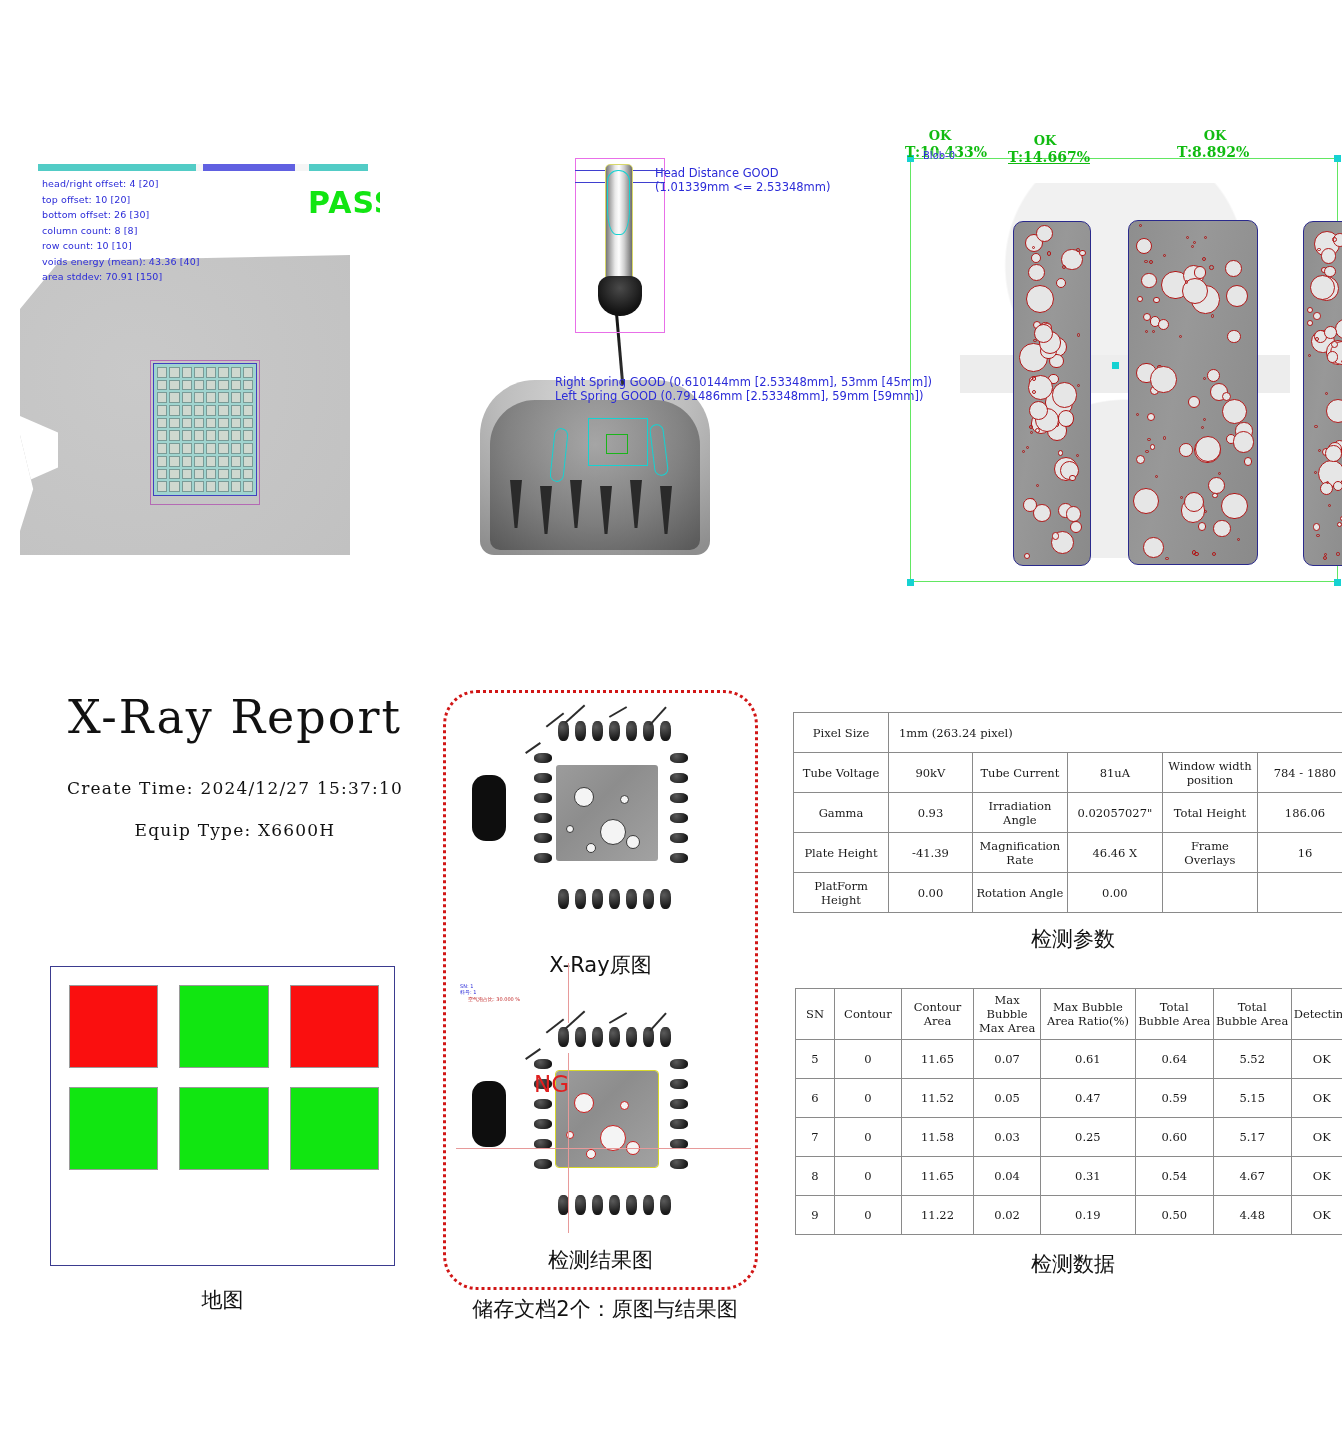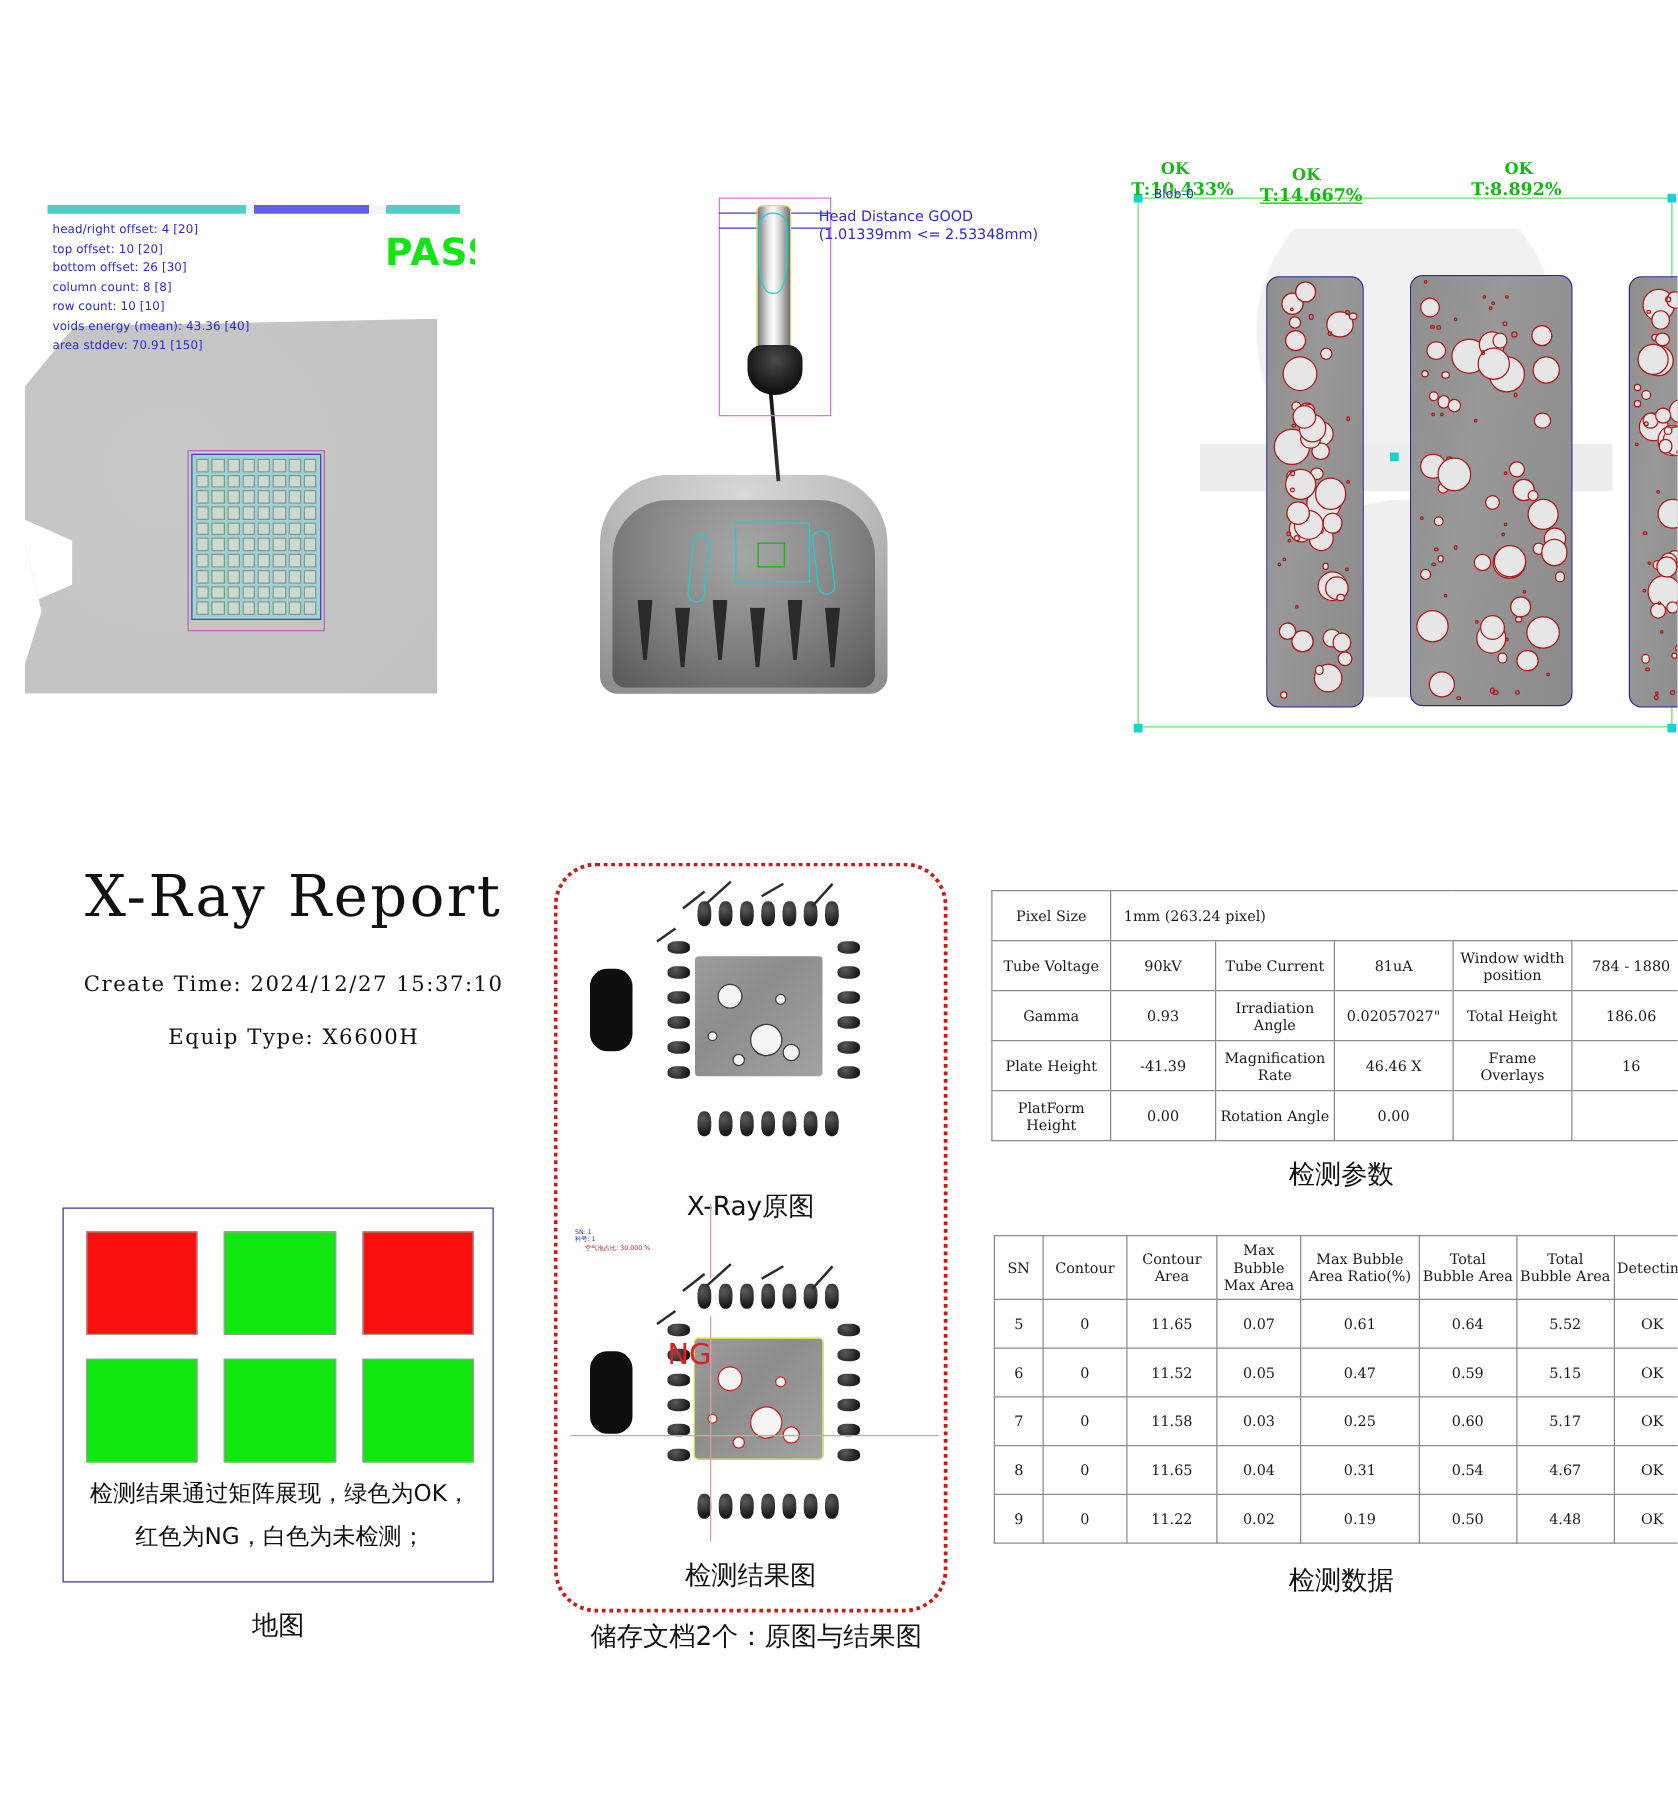--- a/index.html
+++ b/index.html
@@ -371,20 +371,22 @@
   <div class="sp-spring-r"></div>
   <div class="sp-wire"></div>
   <div class="sp-probe-outer"></div>
   <div class="sp-probe-line1"></div>
   <div class="sp-probe-line2"></div>
   <div class="sp-needle"></div>
   <div class="sp-needle-tip"></div>
   <div class="sp-collar"></div>
   <div class="sp-txt" id="sp-head-txt">Head Distance GOOD
 (1.01339mm &lt;= 2.53348mm)</div>
+  <div class="sp-txt" id="sp-spring-txt">Right Spring GOOD (0.610144mm [2.53348mm], 53mm [45mm])
+Left Spring GOOD (0.791486mm [2.53348mm], 59mm [59mm])</div>
 </div>
 
 <div class="abs" id="panel-void">
   <div class="void-bg"></div>
   <div class="void-frame"></div>
   <div class="void-handle" style="left:2px;  top:27px;"></div>
   <div class="void-handle" style="left:429px;top:27px;"></div>
   <div class="void-handle" style="left:2px;  top:451px;"></div>
   <div class="void-handle" style="left:429px;top:451px;"></div>
   <div class="void-handle" style="left:207px;top:234px;"></div>
@@ -603,21 +605,20 @@
 
 <div class="abs" id="map-box">
   <div class="map-grid" id="map-grid">
       <div class="map-cell" style="background: rgb(250, 15, 15);"></div>
       <div class="map-cell" style="background: rgb(17, 230, 17);"></div>
       <div class="map-cell" style="background: rgb(250, 15, 15);"></div>
       <div class="map-cell" style="background: rgb(17, 230, 17);"></div>
       <div class="map-cell" style="background: rgb(17, 230, 17);"></div>
       <div class="map-cell" style="background: rgb(17, 230, 17);"></div>
     </div>
-  <div class="map-note">检测结果通过矩阵展现，绿色为OK，红色为NG，白色为未检测；</div>
 </div>
 <div class="abs" id="map-caption">地图</div>
 
 <div class="abs" id="doc-panel">
 
   <div class="pcb-scene" id="scene-top" style="top:14px;">
       <div class="pcb-blackpill" style="left: 14px; top: 68px; width: 34px; height: 66px;"></div>
       <div class="pcb-die" style="left: 98px; top: 58px; width: 102px; height: 96px;"></div>
       <div class="pcb-hole" style="left: 116px; top: 80px; width: 20px; height: 20px;"></div>
       <div class="pcb-hole" style="left: 142px; top: 112px; width: 26px; height: 26px;"></div>

